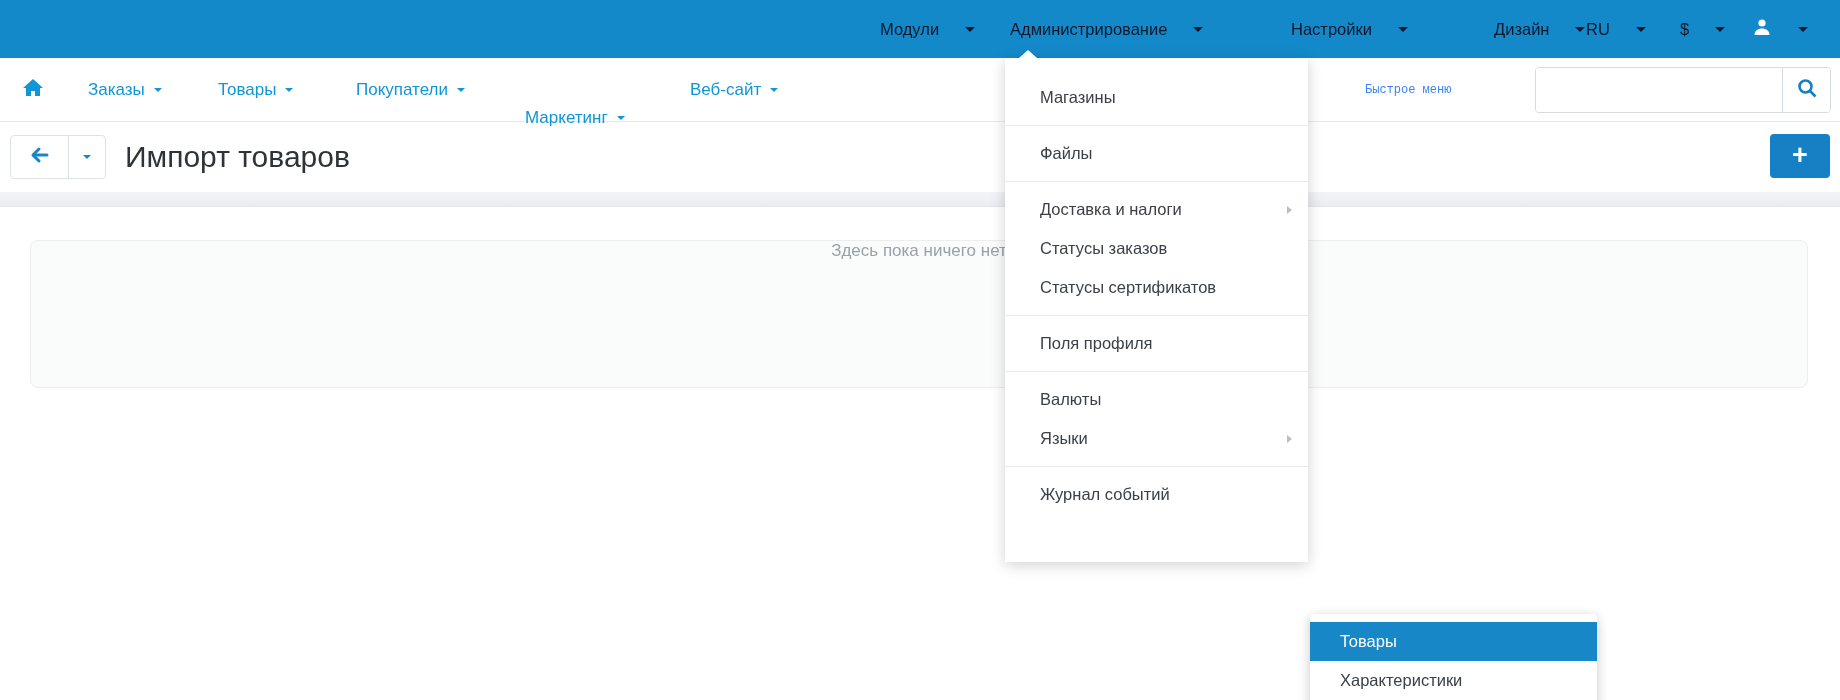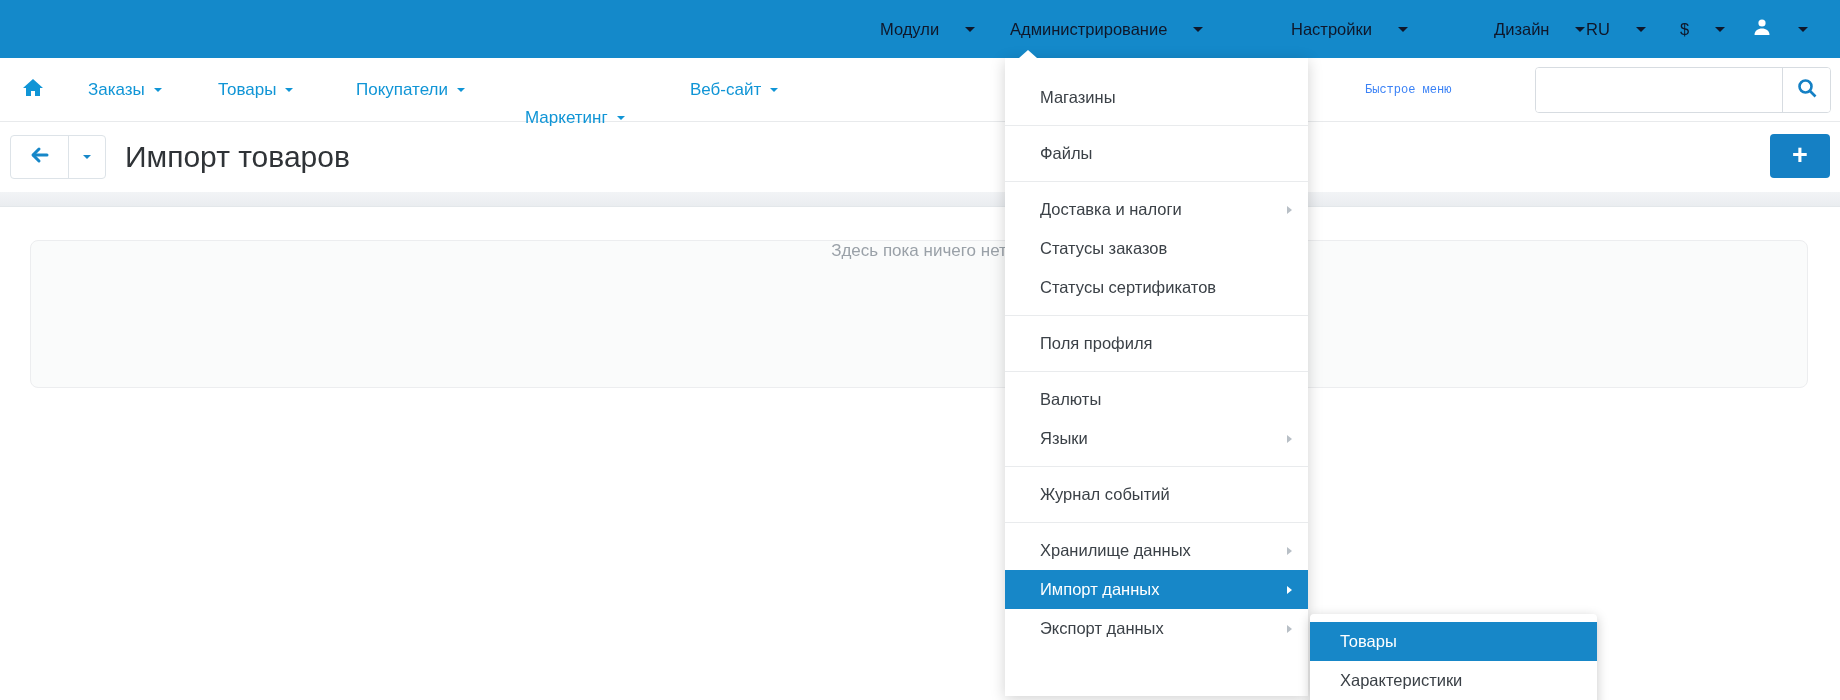--- a/index.html
+++ b/index.html
@@ -194,34 +194,20 @@
       <div class="menu-item">
         <span class="mi-label">Языки</span>
         <span class="mi-arrow"></span>
       </div>
     </div>
     <div class="menu-group">
       <div class="menu-item">
         <span class="mi-label">Журнал событий</span>
       </div>
     </div>
-    <div class="menu-group">
-      <div class="menu-item">
-        <span class="mi-label">Хранилище данных</span>
-        <span class="mi-arrow"></span>
-      </div>
-      <div class="menu-item active">
-        <span class="mi-label">Импорт данных</span>
-        <span class="mi-arrow"></span>
-      </div>
-      <div class="menu-item">
-        <span class="mi-label">Экспорт данных</span>
-        <span class="mi-arrow"></span>
-      </div>
-    </div>
   </div>
 
 <div class="submenu">
     <div class="menu-item active">
       <span class="mi-label">Товары</span>
     </div>
     <div class="menu-item">
       <span class="mi-label">Характеристики</span>
     </div>
   </div>

